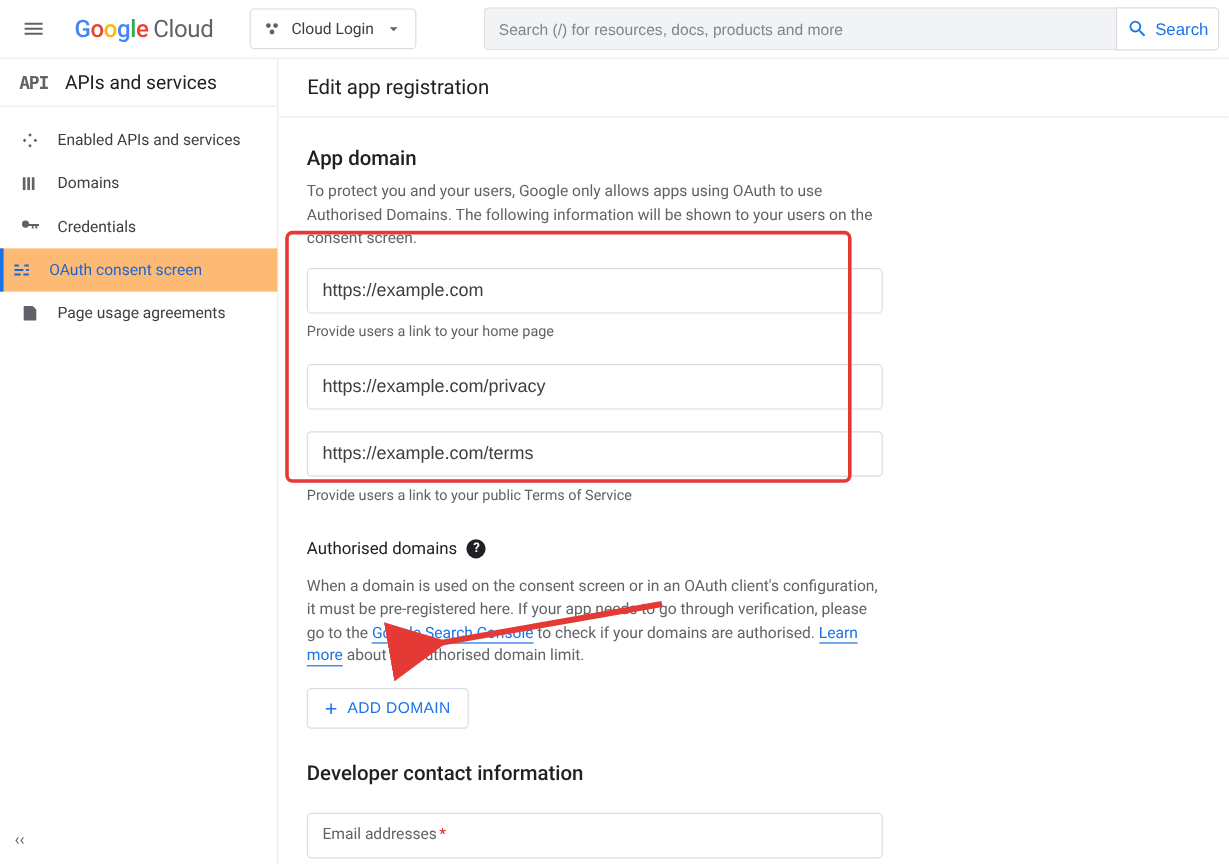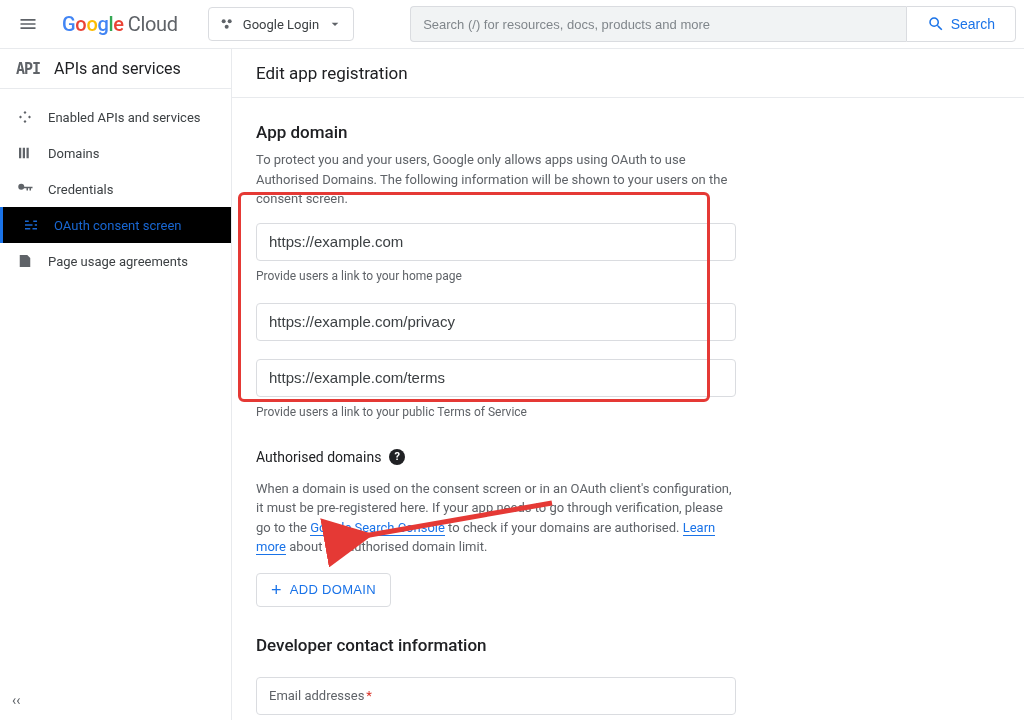--- a/index.html
+++ b/index.html
@@ -13,33 +13,33 @@
   .logo { display: flex; align-items: baseline; font-size: 20px; letter-spacing: -0.3px; padding: 0 6px; cursor: pointer; }
   .logo .g1 { color:#4285F4; font-weight:500;} .logo .g2{color:#EA4335;font-weight:500;} .logo .g3{color:#FBBC05;font-weight:500;} .logo .g4{color:#4285F4;font-weight:500;} .logo .g5{color:#34A853;font-weight:500;} .logo .g6{color:#EA4335;font-weight:500;}
   .logo .cloud { color:#5f6368; margin-left:4px; font-weight:400; }
   .proj { margin-left: 16px; height: 34px; border: 1px solid #dadce0; border-radius: 4px; display: flex; align-items: center; padding: 0 10px; gap: 8px; font-size: 13px; color: #3c4043; cursor: pointer; }
   .proj svg.lead { width: 16px; height: 16px; fill: #5f6368; }
   .proj svg.drop { width: 16px; height: 16px; fill: #5f6368; }
   .searchwrap { flex: 1; display: flex; align-items: flex-end; margin-left: 48px; max-width: 620px; }
   .searchbox { flex: 1; display: flex; align-items: center; height: 36px; background: #f1f3f4; border: 1px solid #dadce0; border-radius: 4px 0 0 4px; border-right: none; padding: 0 12px; }
   .searchbox input { flex: 1; border: none; background: transparent; font-size: 13px; color: #5f6368; outline: none; }
   .searchbox input::placeholder { color: #80868b; }
-  .searchbtn { height: 36px; border: 1px solid #dadce0; border-radius: 0 4px 4px 0; background: #fff; display: flex; align-items: center; gap: 6px; padding: 0 20px; color: #1a73e8; font-weight: 500; font-size: 14px; cursor: pointer; }
+  .searchbtn { height: 36px; border: 1px solid #dadce0; border-radius: 0 4px 4px 0; background: #fff; display: flex; align-items: center; gap: 6px; padding: 0 8px; color: #1a73e8; font-weight: 500; font-size: 14px; cursor: pointer; }
   .searchbtn svg { width: 18px; height: 18px; fill: #1a73e8; }
   .toprule { border: none; border-top: 1px solid #e8eaed; }
 
   
   .layout { display: flex; height: calc(100% - 49px); }
   .sidebar { width: 232px; border-right: 1px solid #e8eaed; position: relative; }
   .sbhead { display: flex; align-items: center; gap: 14px; padding: 10px 16px; border-bottom: 1px solid #e8eaed; }
   .sbhead .api { font-family: monospace; font-size: 15px; font-weight: 600; color: #5f6368; letter-spacing: -1px; }
   .sbhead h2 { font-size: 16px; font-weight: 400; color: #202124; }
   .navlist { padding-top: 10px; }
   .navitem { display: flex; align-items: center; gap: 14px; padding: 0 16px; height: 36px; font-size: 13px; color: #3c4043; cursor: pointer; }
-  .navitem.active { background: #000000; color: #1967d2; border-left: 3px solid #1a73e8; padding-left: 19px; }
+  .navitem.active { background: #fdba74; color: #1967d2; border-left: 3px solid #1a73e8; padding-left: 6px; }
   .navitem.active .nicon { fill: #1967d2; color: #1967d2; }
   .nicon { width: 18px; height: 18px; fill: #5f6368; color: #5f6368; flex-shrink: 0; display:flex; align-items:center; justify-content:center; }
   .collapse { position: absolute; bottom: 12px; left: 12px; cursor: pointer; color:#5f6368; font-size: 14px; }
 
   
   .main { flex: 1; position: relative; overflow: hidden; }
   .mainhead { padding: 14px 24px; border-bottom: 1px solid #e8eaed; }
   .mainhead h1 { font-size: 17px; font-weight: 400; color: #202124; }
   .content { padding: 24px; position: relative; height: calc(100% - 50px); overflow: auto; }
   .content h3 { font-size: 17px; font-weight: 500; color: #202124; margin-bottom: 8px; }
@@ -78,21 +78,21 @@
       <span class="g5">l</span>
       <span class="g6">e</span>
     <span class="cloud">Cloud</span>
   </div>
   <div class="proj">
     <svg class="lead" viewBox="0 0 24 24">
         <circle cx="7" cy="8" r="3"></circle>
         <circle cx="16" cy="8" r="3"></circle>
         <circle cx="11.5" cy="16" r="3"></circle>
       </svg>
-    <span>Google Login</span>
+    <span>Cloud Login</span>
     <svg class="drop" viewBox="0 0 24 24">
         <path d="M7 10l5 5 5-5z"></path>
       </svg>
   </div>
   <div class="searchwrap">
     <div class="searchbox">
       <input type="text" placeholder="Search (/) for resources, docs, products and more" style="">
     </div>
     <button class="searchbtn">
       <svg viewBox="0 0 24 24">

